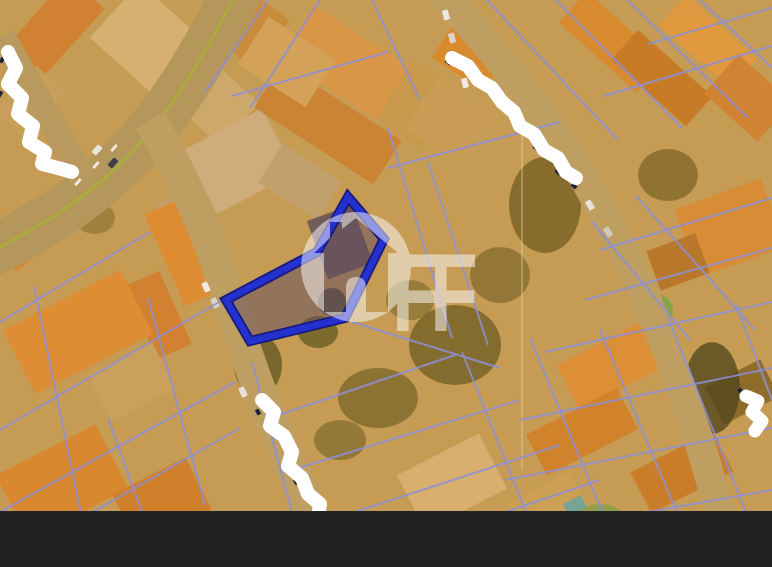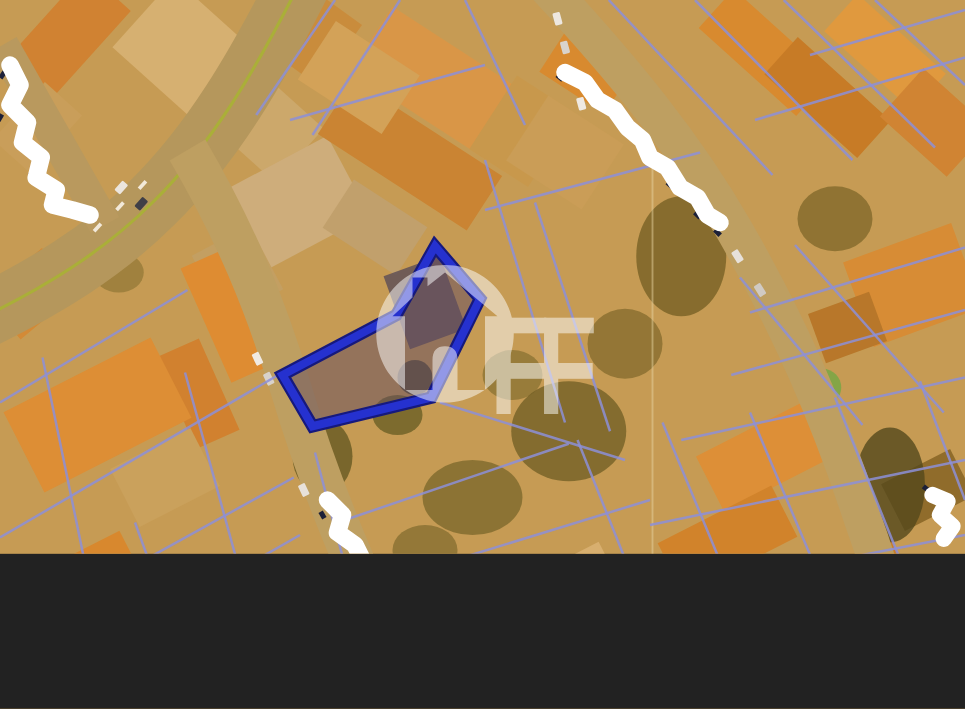--- a/index.html
+++ b/index.html
@@ -1,16 +1,16 @@
 <!DOCTYPE html>
 <html><head>
 <meta charset="utf-8">
 <style>
   html,body{margin:0;padding:0;background:#222;}
-  .stage{position:relative;width:772px;height:443px;overflow:hidden;background:#c49d58;
+  .stage{position:relative;width:772px;height:511px;overflow:hidden;background:#c49d58;
          font-family:"Liberation Sans",sans-serif;}
   .stage svg{position:absolute;left:0;top:0;display:block;}
   text.wm{font-family:"Liberation Sans",sans-serif;font-weight:700;font-size:112px;
           letter-spacing:-14px;}
 </style>
 </head>
 <body>
 
 <div class="stage">
   <svg id="map-svg" width="772" height="567" viewBox="0 0 772 567">

